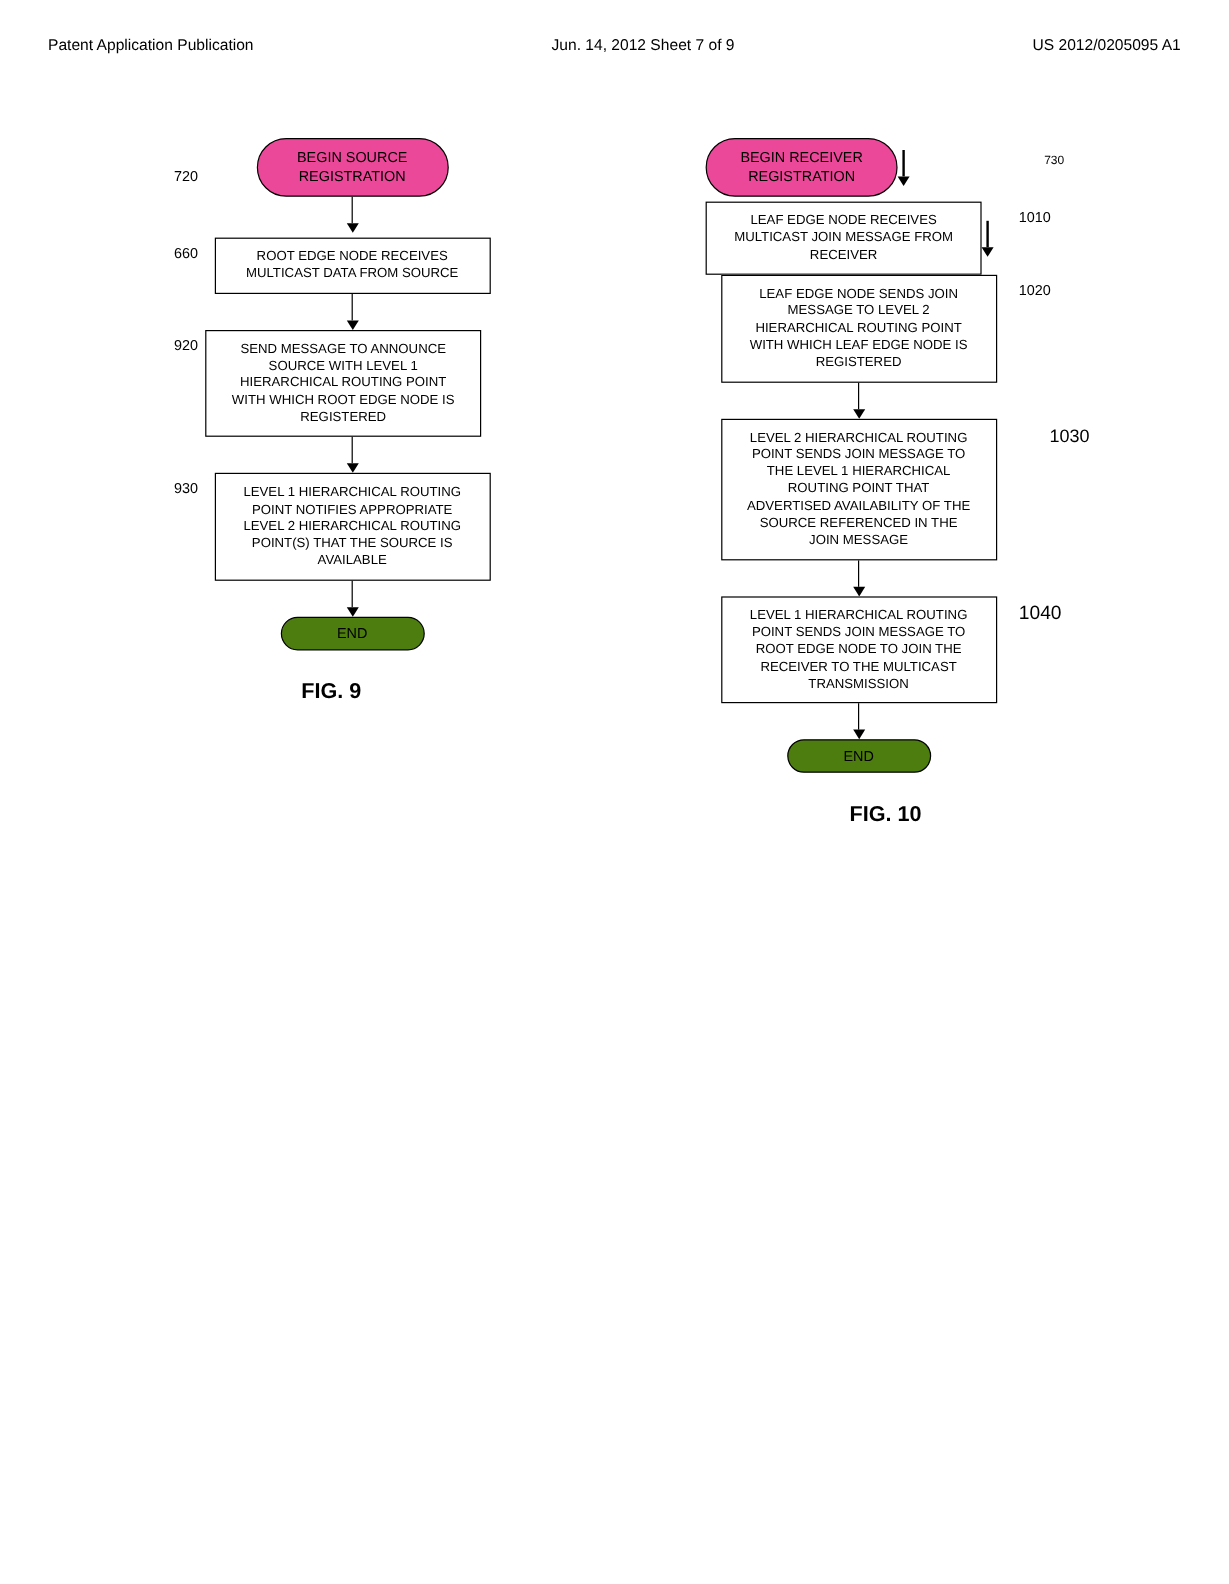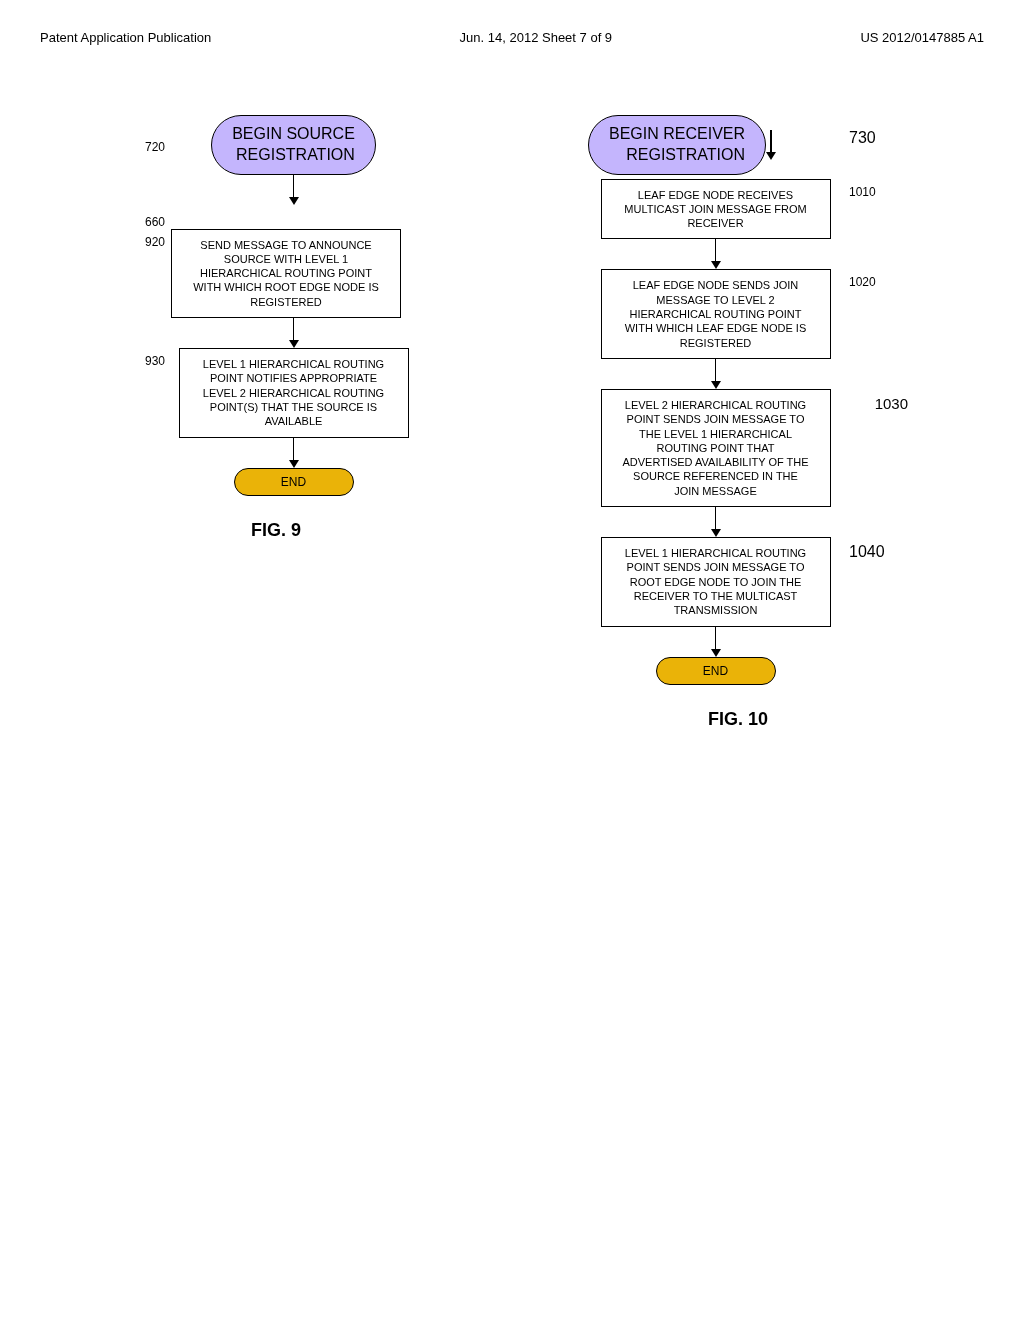--- a/index.html
+++ b/index.html
@@ -34,25 +34,25 @@
       align-items: flex-start;
       padding: 30px 20px 0 20px;
       gap: 20px;
     }
 
     
     .node-rounded {
       border: 1.5px solid #000;
       border-radius: 30px;
       padding: 8px 20px;
-      text-align: right;
-      font-size: 16px;
+      text-align: center;
+      font-size: 12px;
       font-weight: normal;
       line-height: 1.3;
-      background: #c4b5fd;
+      background: #ec4899;
       min-width: 160px;
       max-width: 200px;
     }
 
     
     .node-rect {
       border: 1.5px solid #000;
       padding: 8px 12px;
       text-align: center;
       font-size: 11px;
@@ -85,40 +85,40 @@
     }
 
     
     .node-end {
       border: 1.5px solid #000;
       border-radius: 30px;
       padding: 6px 30px;
       text-align: center;
       font-size: 12px;
       font-weight: normal;
-      background: #eab308;
+      background: #4d7c0f;
       min-width: 120px;
     }
 
     .fig-caption {
       font-size: 18px;
       font-weight: bold;
       text-align: center;
       margin-top: 20px;
     }
   </style>
 </head>
 <body>
 
 <div class="page">
 
   <div class="header">
     <span>Patent Application Publication</span>
     <span>Jun. 14, 2012   Sheet 7 of 9</span>
-    <span>US 2012/0147885 A1</span>
+    <span>US 2012/0205095 A1</span>
   </div>
 
   <div class="figures-container">
 
     <div style="display:flex; flex-direction:column; align-items:center; width:320px; padding-top:10px;">
 
       <div style="width:100%; display:flex; align-items:flex-start; margin-bottom:4px;">
         <div style="min-width:55px; text-align:right; padding-right:6px; font-size:12px; padding-top:25px;">720</div>
         <div style="display:flex; flex-direction:column; align-items:center; flex:1;">
 
@@ -128,20 +128,28 @@
           <div class="arrow">
             <div class="arrow-line"></div>
             <div class="arrow-head"></div>
           </div>
         </div>
         <div style="min-width:20px;"></div>
       </div>
 
       <div style="width:100%; display:flex; align-items:flex-start;">
         <div style="min-width:55px; text-align:right; padding-right:6px; font-size:12px; padding-top:6px;">660</div>
+        <div style="display:flex; flex-direction:column; align-items:center; flex:1;">
+          <div class="node-rect" style="white-space:pre-line;">ROOT EDGE NODE RECEIVES
+MULTICAST DATA FROM SOURCE</div>
+          <div class="arrow">
+            <div class="arrow-line"></div>
+            <div class="arrow-head"></div>
+          </div>
+        </div>
         <div style="min-width:20px;"></div>
       </div>
 
       <div style="width:100%; display:flex; align-items:flex-start;">
         <div style="min-width:55px; text-align:right; padding-right:6px; font-size:12px; padding-top:6px;">920</div>
         <div style="display:flex; flex-direction:column; flex:1;">
           <div class="node-rect" style="white-space:pre-line;">SEND MESSAGE TO ANNOUNCE
 SOURCE WITH LEVEL 1
 HIERARCHICAL ROUTING POINT
 WITH WHICH ROOT EDGE NODE IS
@@ -189,26 +197,26 @@
       <div style="width:100%; display:flex; align-items:flex-start; margin-bottom:4px;">
         <div style="min-width:20px;"></div>
         <div style="display:flex; flex-direction:row; align-items:center; flex:1;">
           <div class="node-rounded" style="white-space:pre-line;">BEGIN RECEIVER
 REGISTRATION</div>
           <div class="arrow">
             <div class="arrow-line"></div>
             <div class="arrow-head"></div>
           </div>
         </div>
-        <div style="min-width:65px; text-align:left; padding-left:6px; font-size:16px; padding-top:14px;">730</div>
-      </div>
-
-      <div style="width:100%; display:flex; align-items:flex-start;">
-        <div style="min-width:20px;"></div>
-        <div style="display:flex; flex-direction:column; align-items:center; flex:1;">
+        <div style="min-width:65px; text-align:center; padding-left:6px; font-size:10px; padding-top:14px;">730</div>
+      </div>
+
+      <div style="width:100%; display:flex; align-items:flex-start;">
+        <div style="min-width:20px;"></div>
+        <div style="display:flex; align-items:center; flex:1;">
           <div class="node-rect" style="white-space:pre-line;">LEAF EDGE NODE RECEIVES
 MULTICAST JOIN MESSAGE FROM
 RECEIVER</div>
           <div class="arrow">
             <div class="arrow-line"></div>
             <div class="arrow-head"></div>
           </div>
         </div>
         <div style="min-width:65px; text-align:left; padding-left:6px; font-size:12px; padding-top:6px;">1010</div>
       </div>

